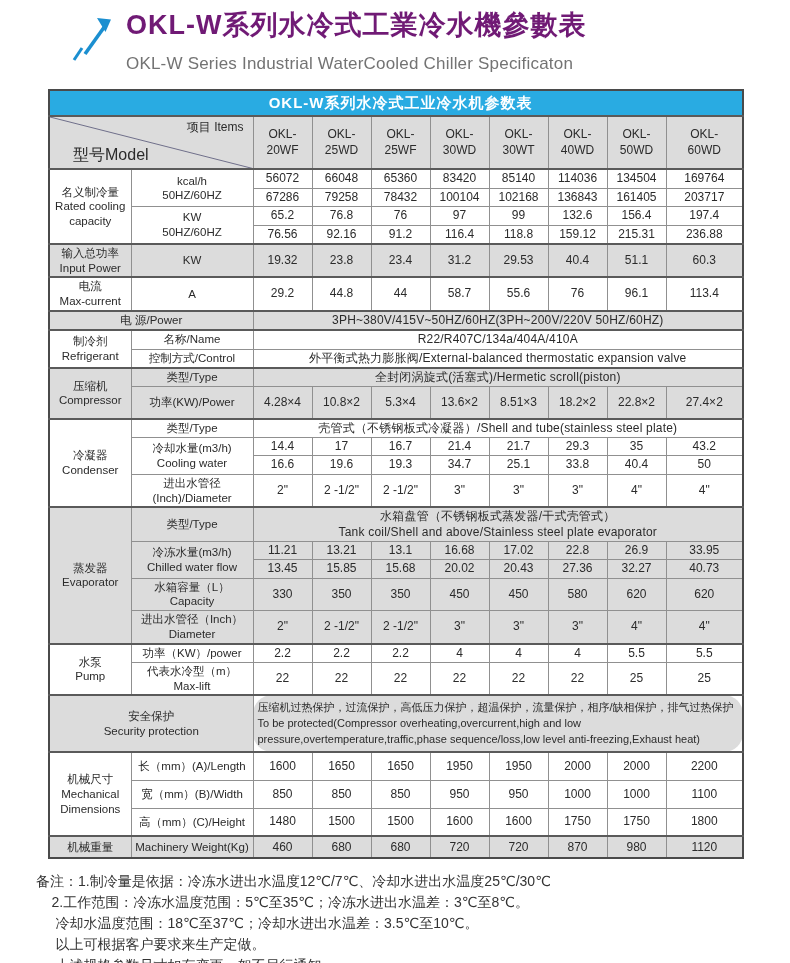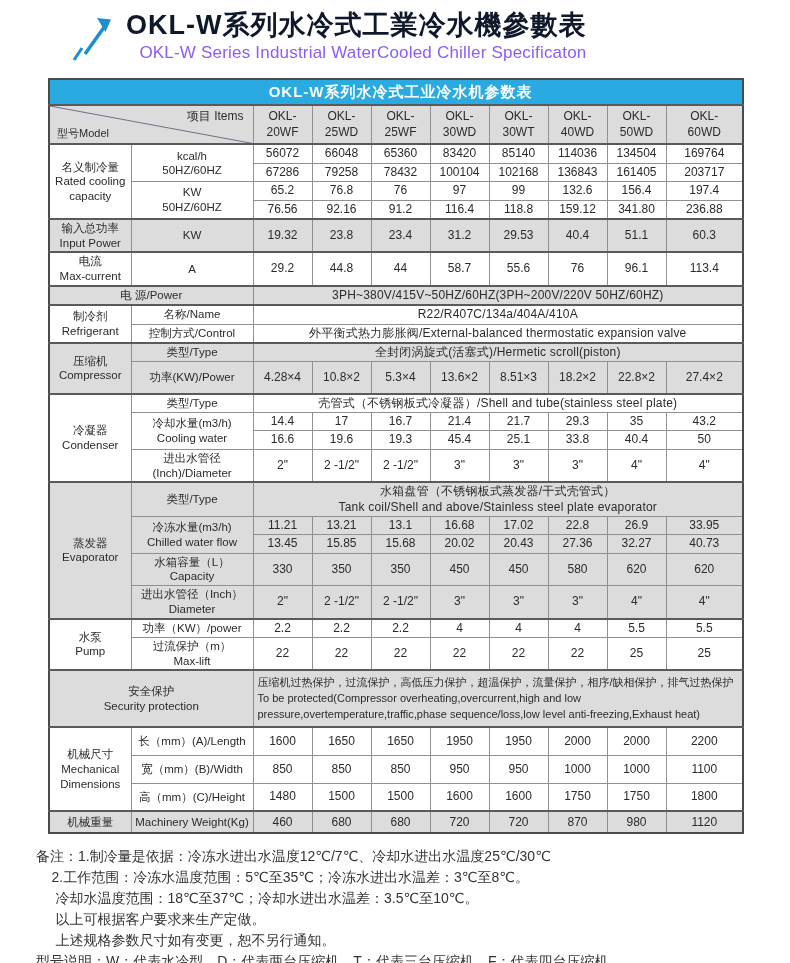--- a/index.html
+++ b/index.html
@@ -3,46 +3,46 @@
 <meta charset="utf-8">
 <style>
   * { box-sizing: border-box; }
   body { margin:0; background:#ffffff; font-family:"Liberation Sans","DejaVu Sans",sans-serif; color:#222; }
   .page { width:790px; height:963px; position:relative; background:#fff; overflow:hidden; }
 
   
   .header { display:flex; align-items:flex-start; padding:10px 0 0 70px; }
   .logo { width:48px; height:50px; flex:0 0 auto; margin-top:2px; }
   .titles { margin-left:8px; }
-  .title-zh { font-size:27px; font-weight:700; letter-spacing:1px; color:#0f172a; line-height:1.15; }
-  .title-en { font-size:17px; font-weight:500; color:#8b5cf6; margin-top:2px; letter-spacing:0.2px;text-align:right; }
+  .title-zh { font-size:27px; font-weight:700; letter-spacing:1px; color:#701a75; line-height:1.15; }
+  .title-en { font-size:17px; font-weight:500; color:#737373; margin-top:13px; letter-spacing:0.2px; }
 
   
   .tblwrap { margin:15px 0 0 48px; }
   table.spec { border-collapse:collapse; width:694px; table-layout:fixed; border:2px solid var(--border_dark,#4a4a4a); background:#fff; }
   .spec th, .spec td { border:1px solid #909090; text-align:center; vertical-align:middle; font-weight:400;
     padding:1px 2px; white-space:pre-line; line-height:1.28; color:#2b2b2b; }
   .spec th { font-size:11.5px; }
   .spec td { font-size:12px; }
   tr.gray > th, tr.gray > td { background:var(--row_gray,#dcdcdc); }
   tr.banner-row td { background:var(--banner_bg,#29abe2); color:var(--banner_text,#fff);
     font-size:15px; font-weight:700; letter-spacing:1px; height:26px;padding-left:11px; }
   tr.sb > th, tr.sb > td { border-top:2px solid #5a5a5a; }
   tr.lt > td { border-top:1px solid #c6c6c6; }
   td.wide { letter-spacing:0.2px; }
-  td.security-cell { text-align:left; font-size:11px; padding:2px 4px; line-height:1.45; }
+  td.security-cell { text-align:left; font-size:11px; padding:2px 4px; line-height:1.45;border-radius:19px; }
   .h16{height:16px} .h17{height:17px} .h22{height:22px} .h24{height:28px} .h27{height:14px}
   .h31{height:31px} .h32{height:32px} .h34{height:34px} .h57{height:57px}
 
   
-  th.corner { position:relative; padding:4px;margin-top:20px; }
+  th.corner { position:relative; padding:11px;margin-top:20px; }
   .corner-inner { position:absolute; inset:0; }
   .corner-inner svg { position:absolute; inset:0; width:100%; height:100%; }
   .c-items { position:absolute; top:3px; right:9px; font-size:12px; }
-  .c-model { position:absolute; bottom:3px; left:7px; font-size:11px;text-align:right; }
+  .c-model { position:absolute; bottom:3px; left:23px; font-size:16px;text-align:right; }
 
   
   .notes { margin:12px 0 0 36px; width:736px; font-size:14px; line-height:1.5; color:#333;
     white-space:pre-wrap; }
   .notes + .notes { margin-top:2px; }
 </style>
 </head>
 <body>
 
 <div class="page">
@@ -146,21 +146,21 @@
             <td class="val">156.4</td>
             <td class="val">197.4</td>
           </tr>
       <tr class="lt h16">
             <td class="val">76.56</td>
             <td class="val">92.16</td>
             <td class="val">91.2</td>
             <td class="val">116.4</td>
             <td class="val">118.8</td>
             <td class="val">159.12</td>
-            <td class="val">341.80</td>
+            <td class="val">215.31</td>
             <td class="val">236.88</td>
           </tr>
 
       <tr class="gray sb h32">
         <th>输入总功率
 Input Power</th>
         <th>KW</th>
       <td class="val">19.32</td>
             <td class="val">23.8</td>
             <td class="val">23.4</td>
@@ -234,21 +234,21 @@
             <td class="val">21.4</td>
             <td class="val">21.7</td>
             <td class="val">29.3</td>
             <td class="val">35</td>
             <td class="val">43.2</td>
           </tr>
       <tr class="lt h17">
             <td class="val">16.6</td>
             <td class="val">19.6</td>
             <td class="val">19.3</td>
-            <td class="val">45.4</td>
+            <td class="val">34.7</td>
             <td class="val">25.1</td>
             <td class="val">33.8</td>
             <td class="val">40.4</td>
             <td class="val">50</td>
           </tr>
       <tr class="h32">
         <th>进出水管径
 (Inch)/Diameter</th>
       <td class="val">2"</td>
             <td class="val">2 -1/2"</td>
@@ -321,21 +321,21 @@
       <td class="val">2.2</td>
             <td class="val">2.2</td>
             <td class="val">2.2</td>
             <td class="val">4</td>
             <td class="val">4</td>
             <td class="val">4</td>
             <td class="val">5.5</td>
             <td class="val">5.5</td>
           </tr>
       <tr class="h27">
-        <th>过流保护（m）
+        <th>代表水冷型（m）
 Max-lift</th>
       <td class="val">22</td>
             <td class="val">22</td>
             <td class="val">22</td>
             <td class="val">22</td>
             <td class="val">22</td>
             <td class="val">22</td>
             <td class="val">25</td>
             <td class="val">25</td>
           </tr>

